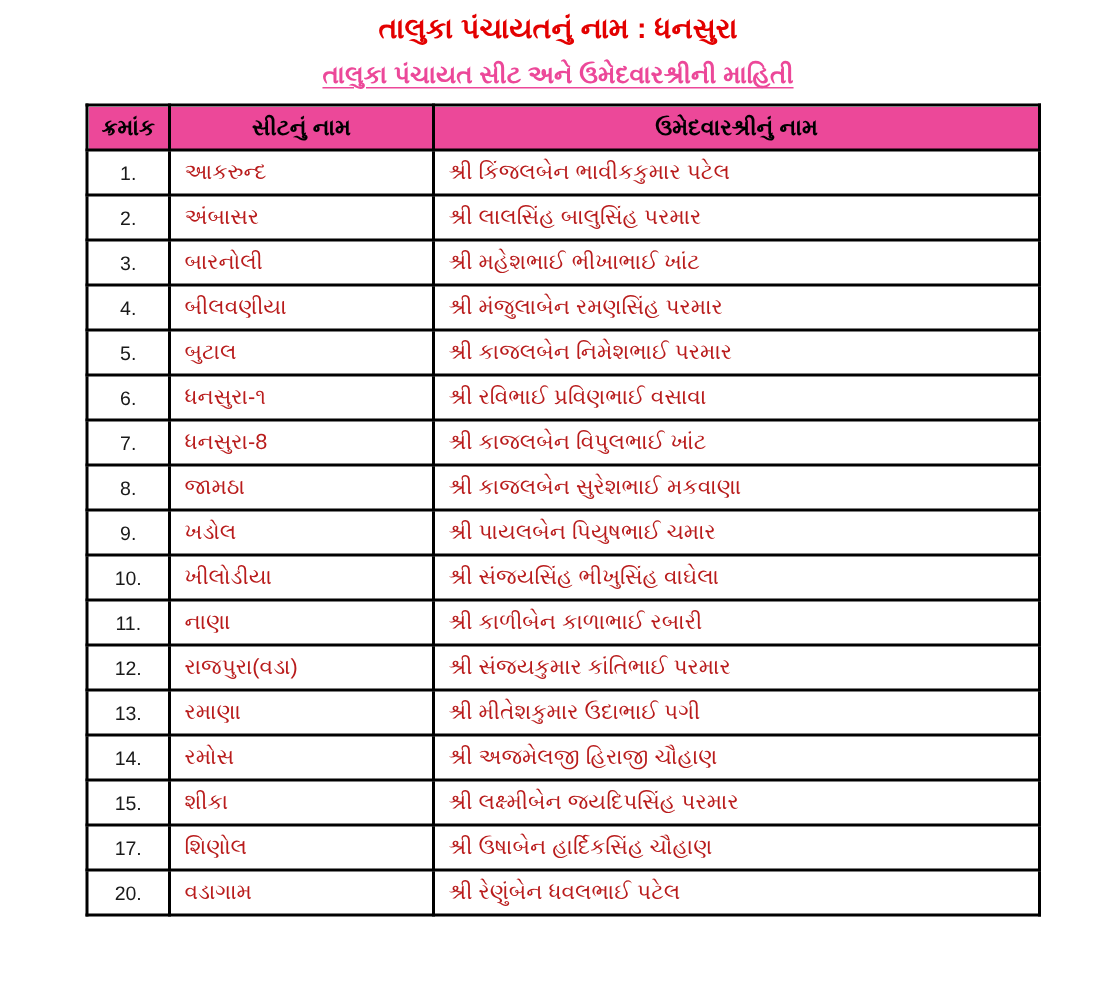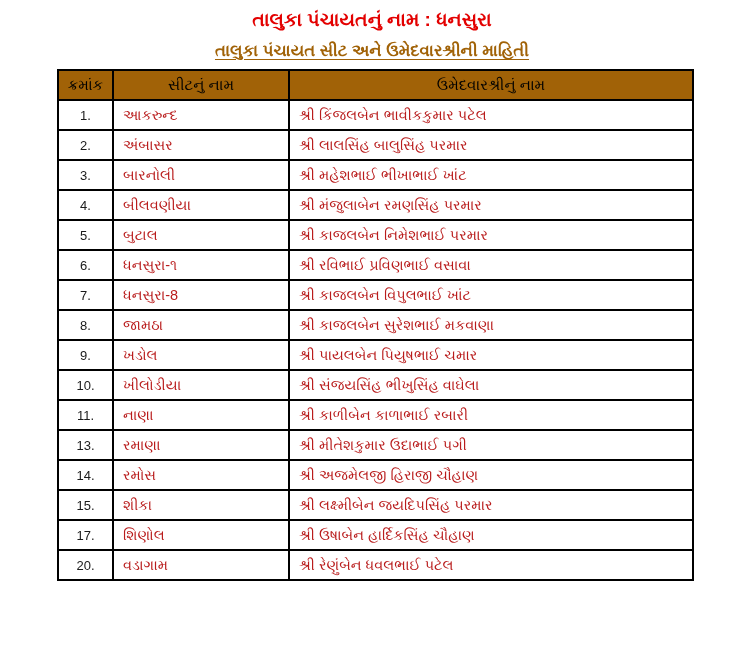--- a/index.html
+++ b/index.html
@@ -19,21 +19,21 @@
     margin: 8px 0 0 0;
     text-align: center;
     color: #e30000;
     font-size: 19px;
     font-weight: bold;
     line-height: 24px;
   }
   .doc-subtitle {
     margin: 7px 0 0 0;
     text-align: center;
-    color: #a16207;
+    color: #ec4899;
     font-size: 16.5px;
     font-weight: bold;
     line-height: 22px;
     text-decoration: underline;
     text-underline-offset: 3px;
   }
   table.info-table {
     border-collapse: collapse;
     table-layout: fixed;
     width: 635px;
@@ -42,23 +42,23 @@
   table.info-table th,
   table.info-table td {
     border: 2px solid #000000;
     height: 30px;
     box-sizing: border-box;
     vertical-align: middle;
     overflow: hidden;
     white-space: nowrap;
   }
   table.info-table th {
-    background: #a16207;
+    background: #ec4899;
     font-size: 15px;
-    font-weight: normal;
+    font-weight: bold;
     color: #000000;
     text-align: center;
     padding: 0 4px;
   }
   col.c-sn   { width: 55px;  }
   col.c-seat { width: 176px; }
   col.c-cand { width: 404px; }
   td.sn {
     text-align: center;
     font-size: 13px;
@@ -143,20 +143,25 @@
           <td class="sn">10.</td>
           <td class="seat">ખીલોડીયા</td>
           <td class="cand">શ્રી સંજયસિંહ ભીખુસિંહ વાઘેલા</td>
         </tr>
         <tr>
           <td class="sn">11.</td>
           <td class="seat">નાણા</td>
           <td class="cand">શ્રી કાળીબેન કાળાભાઈ રબારી</td>
         </tr>
         <tr>
+          <td class="sn">12.</td>
+          <td class="seat">રાજપુરા(વડા)</td>
+          <td class="cand">શ્રી સંજયકુમાર કાંતિભાઈ પરમાર</td>
+        </tr>
+        <tr>
           <td class="sn">13.</td>
           <td class="seat">રમાણા</td>
           <td class="cand">શ્રી મીતેશકુમાર ઉદાભાઈ પગી</td>
         </tr>
         <tr>
           <td class="sn">14.</td>
           <td class="seat">રમોસ</td>
           <td class="cand">શ્રી અજમેલજી હિરાજી ચૌહાણ</td>
         </tr>
         <tr>

